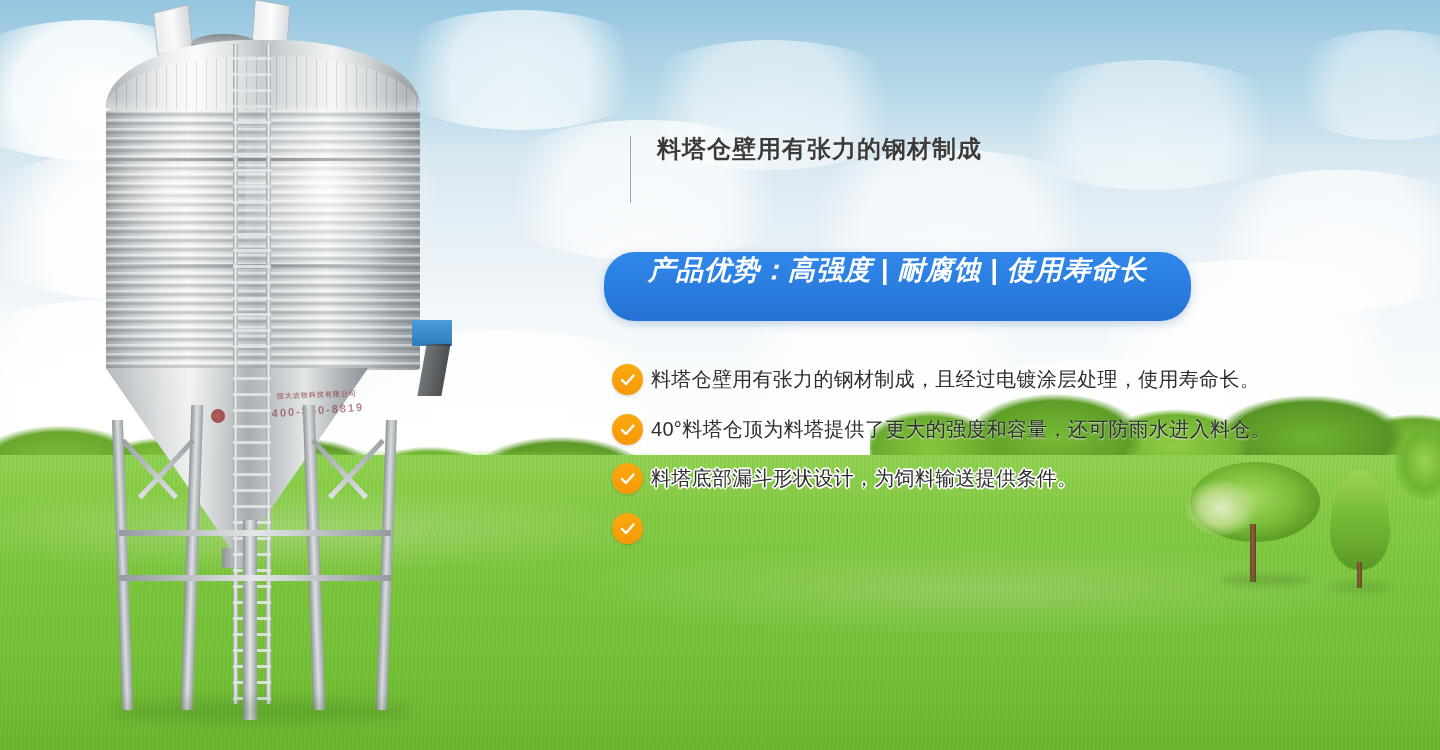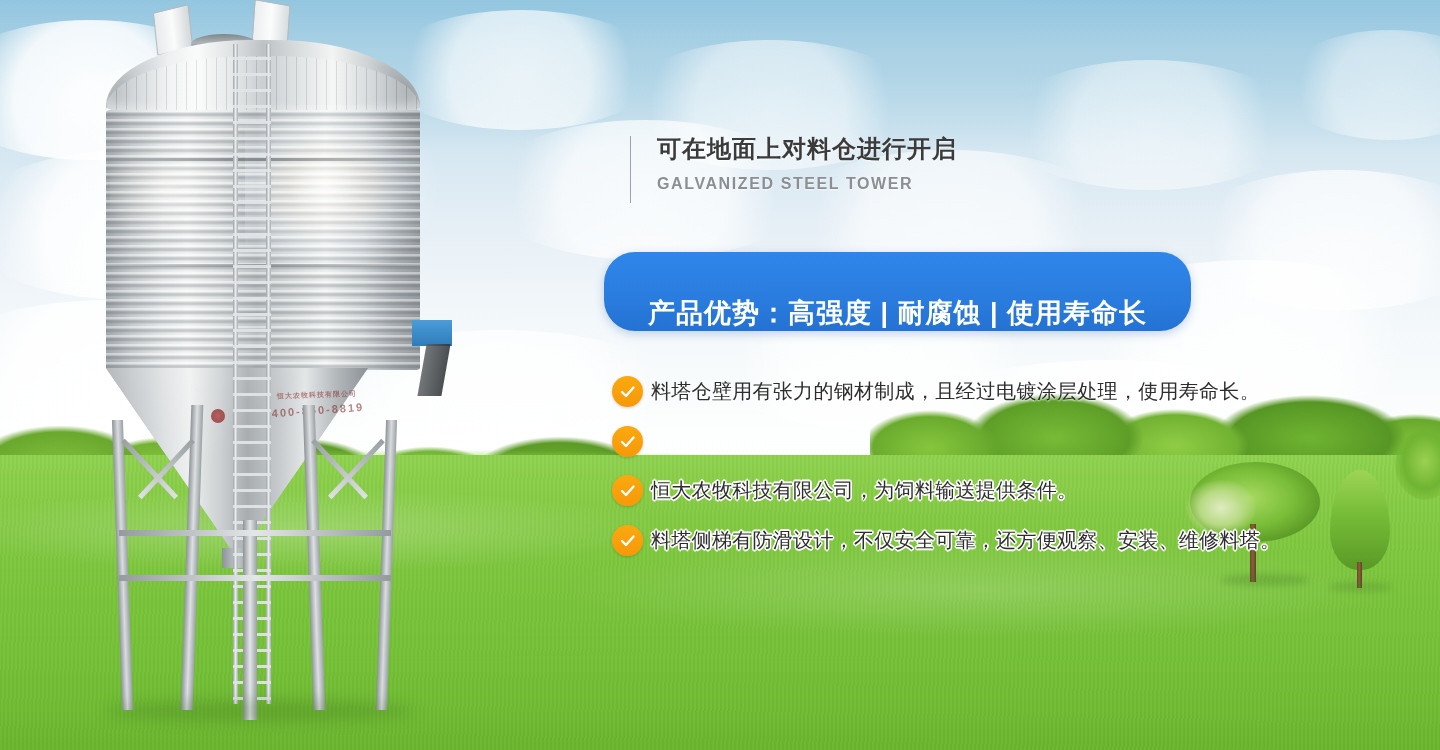--- a/index.html
+++ b/index.html
@@ -108,29 +108,30 @@
   .company-name{
     font-size:24px; font-weight:bold; color:#3b3b3b; letter-spacing:1px; line-height:1.25;
     text-shadow:0 1px 2px rgba(255,255,255,.8);
   }
   .company-en{
     font-size:16px; font-weight:bold; color:#8b8f93; letter-spacing:1.6px; margin-top:11px;
     text-shadow:0 1px 2px rgba(255,255,255,.8);
   }
 
   .pill{
-    position:absolute; left:604px; top:252px; height:79px;
-    display:flex; align-items:flex-end; justify-content:center;
+    position:absolute; left:604px; top:252px; height:69px;
+    display:flex; align-items:flex-start; justify-content:center;
     padding:0 44px; border-radius:31px;
     background:linear-gradient(to bottom,#2f86ea 0%, #2a7ddf 55%, #2472d3 100%);
     box-shadow:0 3px 10px rgba(30,90,170,.25);
+    font-style:italic;
   }
   .pill-text{ color:#ffffff; font-size:27px; font-weight:bold; letter-spacing:1px; white-space:nowrap; }
 
-  .features{ position:absolute; left:612px; top:376px; }
+  .features{ position:absolute; left:612px; top:364px; }
   .feature{ position:relative; height:49.5px; display:flex; align-items:flex-start; }
   .check{
     width:31px; height:31px; border-radius:50%; flex:none;
     background:linear-gradient(to bottom,#fba90f,#f79808);
     box-shadow:0 1px 3px rgba(0,0,0,.18);
     display:flex; align-items:center; justify-content:center;
   }
   .check svg{ display:block; }
   .feature-text{
     margin-left:8px; font-size:20px; color:#2d2d2d; line-height:31px; white-space:nowrap;
@@ -311,22 +312,21 @@
 
     <div style="position:absolute; left:10px; top:700px; width:310px; height:22px; border-radius:50%;
                 background:rgba(50,95,25,.22); filter:blur(7px);"></div>
   </div>
 
   <div id="content">
 
     <div class="title-row">
       <div class="title-divider"></div>
       <div class="title-right">
-        <div class="company-name">可在地面上对料仓进行开启</div>
-        <div class="company-en">GALVANIZED STEEL TOWER</div>
+        <div class="company-name">料塔仓壁用有张力的钢材制成</div>
       </div>
     </div>
 
     <div class="pill">
       <span class="pill-text">产品优势：高强度 | 耐腐蚀 | 使用寿命长</span>
     </div>
 
     <div class="features">
 
       <div class="feature">
@@ -337,37 +337,37 @@
         </span>
         <span class="feature-text light-bg">料塔仓壁用有张力的钢材制成，且经过电镀涂层处理，使用寿命长。</span>
       </div>
 
       <div class="feature">
         <span class="check">
           <svg width="19" height="19" viewBox="0 0 19 19">
               <path d="M4 10 L8 14 L15.5 5.5" stroke="#ffffff" stroke-width="2.4" fill="none" stroke-linecap="round" stroke-linejoin="round"></path>
             </svg>
         </span>
+        <span class="feature-text light-bg">40°料塔仓顶为料塔提供了更大的强度和容量，还可防雨水进入料仓。</span>
       </div>
 
       <div class="feature">
         <span class="check">
           <svg width="19" height="19" viewBox="0 0 19 19">
               <path d="M4 10 L8 14 L15.5 5.5" stroke="#ffffff" stroke-width="2.4" fill="none" stroke-linecap="round" stroke-linejoin="round"></path>
             </svg>
         </span>
-        <span class="feature-text">恒大农牧科技有限公司，为饲料输送提供条件。</span>
+        <span class="feature-text">料塔底部漏斗形状设计，为饲料输送提供条件。</span>
       </div>
 
 
       <div class="feature">
         <span class="check">
           <svg width="19" height="19" viewBox="0 0 19 19">
               <path d="M4 10 L8 14 L15.5 5.5" stroke="#ffffff" stroke-width="2.4" fill="none" stroke-linecap="round" stroke-linejoin="round"></path>
             </svg>
         </span>
-        <span class="feature-text">料塔侧梯有防滑设计，不仅安全可靠，还方便观察、安装、维修料塔。</span>
       </div>
 
     </div>
   </div>
 
 </div>
 
 </body></html>

